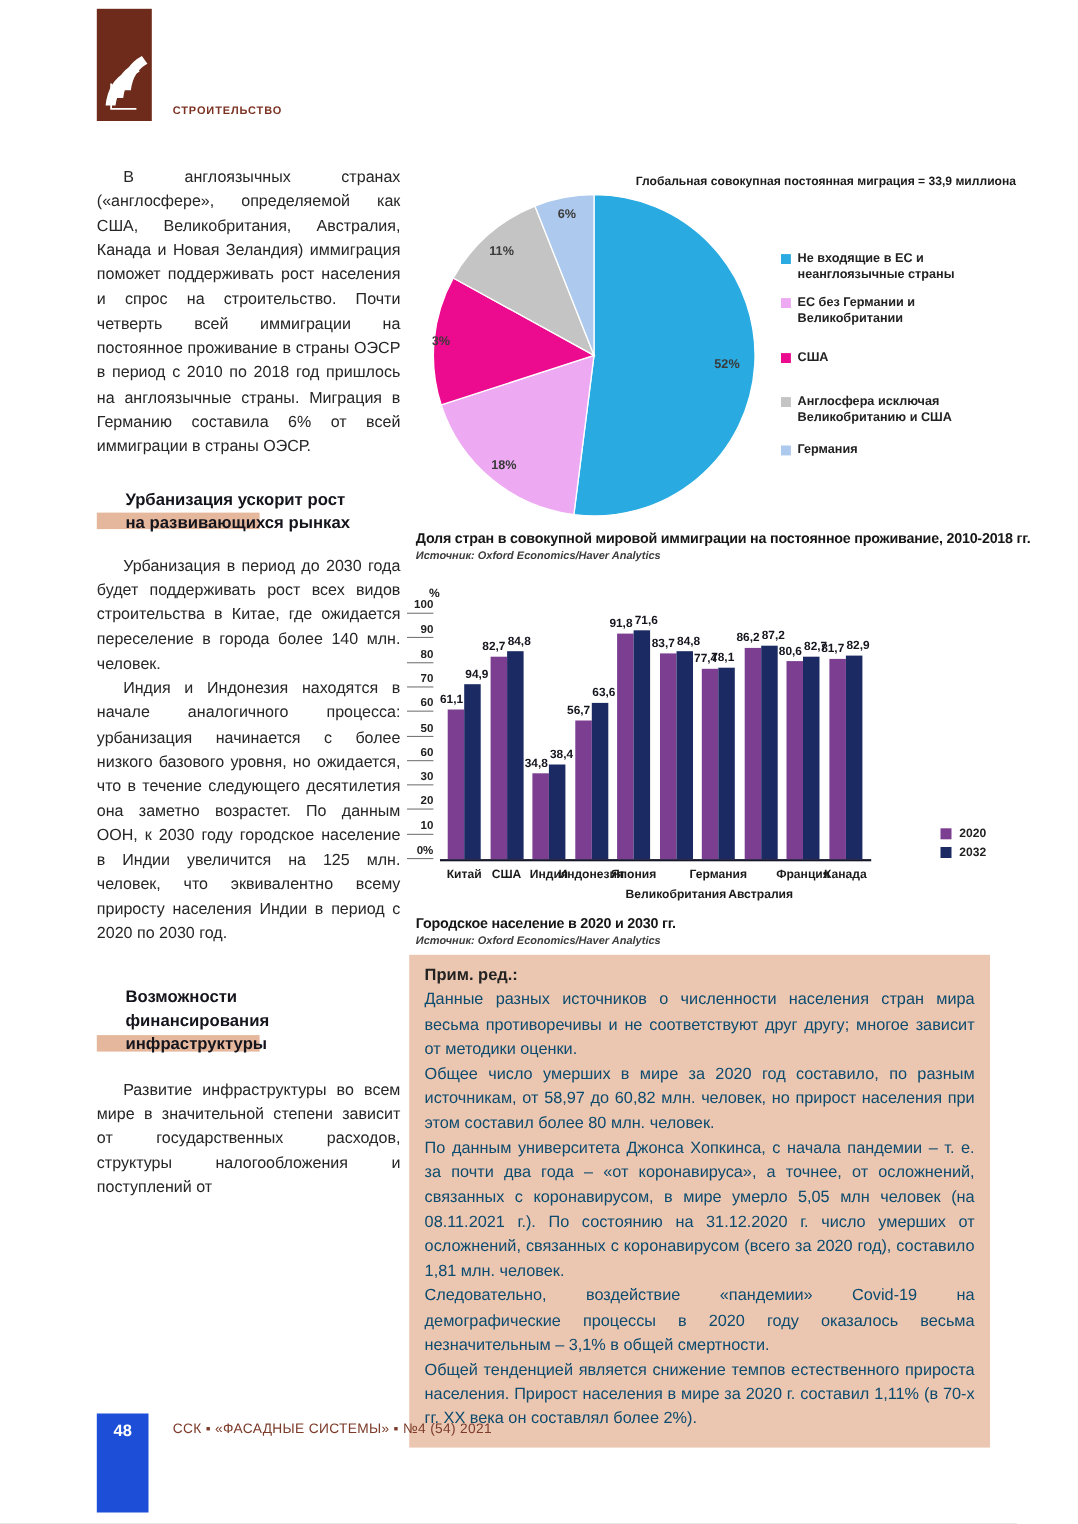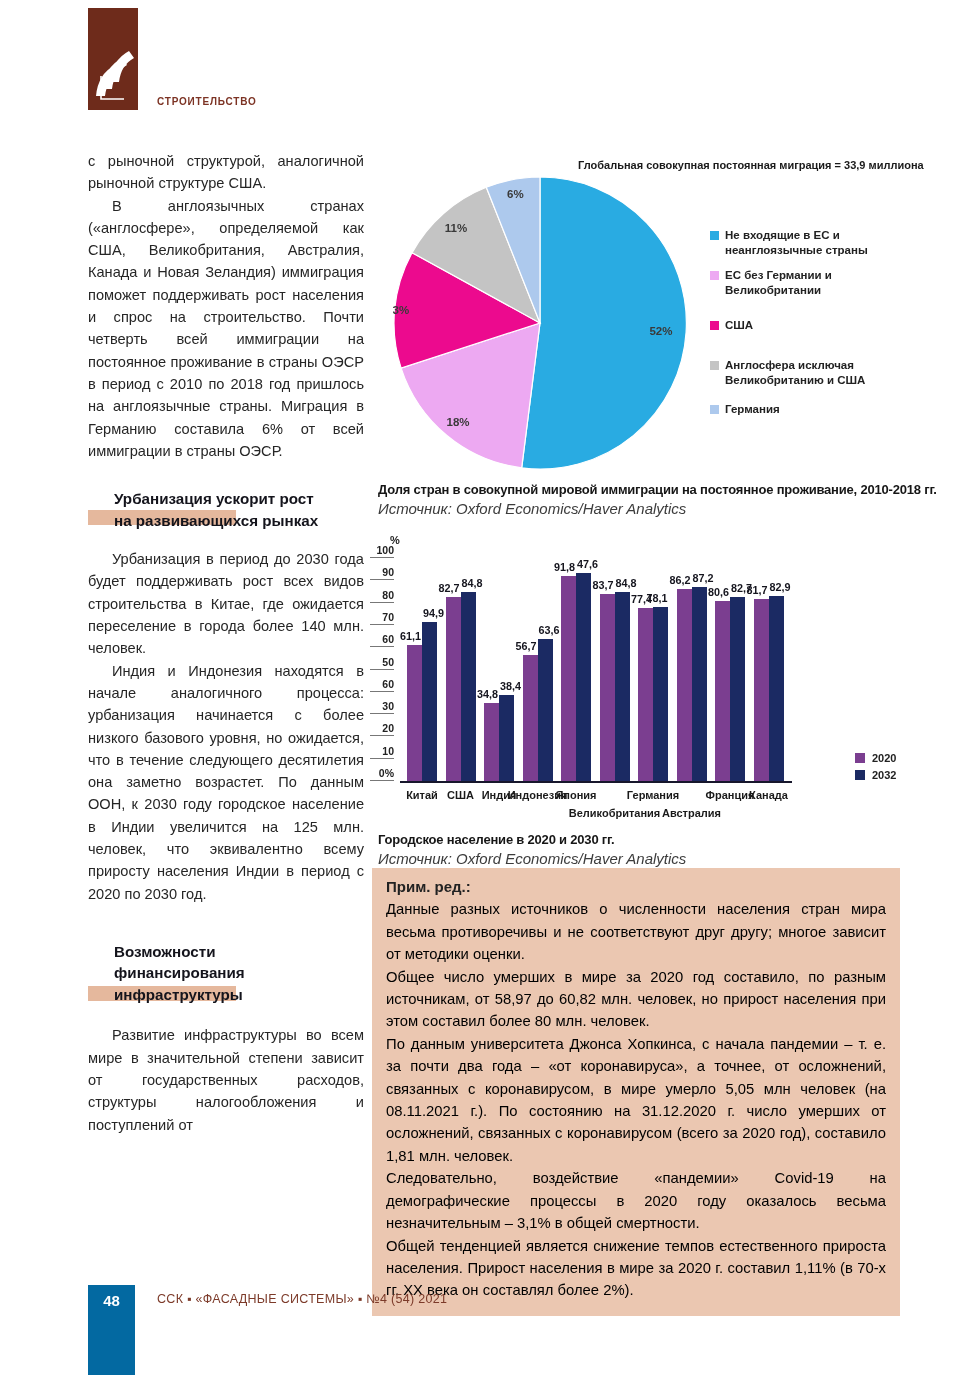--- a/index.html
+++ b/index.html
@@ -26,64 +26,63 @@
 
   
   .pie-title{position:absolute;left:578px;top:159px;width:350px;font-size:11px;font-weight:bold;color:#1a1a1a;}
   .pie-svg{position:absolute;left:393px;top:176px;}
   .pie-legend{position:absolute;left:710px;top:222px;width:200px;}
   .pleg-item{position:absolute;left:0;display:flex;align-items:flex-start;}
   .pleg-item .sq{width:9px;height:9px;margin:3px 6px 0 0;flex:0 0 9px;}
   .pleg-item .lbl{font-size:11.5px;line-height:15px;font-weight:bold;color:#222;}
 
   .cap-title{position:absolute;font-size:13px;font-weight:bold;color:#161616;letter-spacing:-.2px;}
-  .cap-src{position:absolute;font-size:15px;font-style:italic;color:#3c3c3c;}
+  .cap-src{position:absolute;font-size:10px;font-style:italic;color:#3c3c3c;font-weight:bold;}
 
   
   .bar-wrap{position:absolute;left:378px;top:532px;width:600px;height:300px;}
   .bar-ylab{position:absolute;left:12px;top:2px;font-size:11px;font-weight:bold;color:#222;}
   .bar-plot{position:absolute;left:22px;top:26px;width:392px;height:223px;border-bottom:2px solid #17172c;}
   .ytick{position:absolute;width:24px;text-align:right;font-size:10.5px;font-weight:bold;color:#222;
          border-bottom:1px solid #777;padding-bottom:1px;height:12px;line-height:12px;}
   .bargroup-bar{position:absolute;bottom:0;}
   .bval{position:absolute;width:36px;text-align:center;font-size:10.8px;font-weight:bold;color:#15151e;white-space:nowrap;}
   .catlab{position:absolute;font-size:11px;font-weight:bold;color:#1a1a1a;white-space:nowrap;transform:translateX(-50%);}
   .bar-legend{position:absolute;left:477px;top:220px;}
   .bleg-item{display:flex;align-items:center;margin-bottom:5px;}
   .bleg-item .sq{width:10px;height:10px;margin-right:7px;}
   .bleg-item .lbl{font-size:11px;font-weight:bold;color:#222;}
 
   
   .note-box{position:absolute;left:372px;top:868px;width:528px;background:#ebc7b1;
             padding:8px 14px 14px 14px;box-sizing:border-box;}
   .note-box .nt{font-size:15px;font-weight:bold;line-height:22.4px;color:#222;margin:0;}
-  .note-box p{margin:0;font-size:14.8px;line-height:22.4px;text-align:justify;color:#000000;}
-
-  
-  .pagenum-box{position:absolute;left:88px;top:1285px;width:47px;height:90px;background:#0369a1;}
+  .note-box p{margin:0;font-size:14.8px;line-height:22.4px;text-align:justify;color:#0c4a6e;}
+
+  
+  .pagenum-box{position:absolute;left:88px;top:1285px;width:47px;height:90px;background:#1d4ed8;}
   .pagenum{display:block;text-align:center;margin-top:7px;color:#fff;font-size:15px;font-weight:bold;}
   .footer-line{position:absolute;left:157px;top:1292px;font-size:12.5px;color:#7c3a29;letter-spacing:.3px;}
 </style>
 </head>
 <body>
 
 <div class="page">
 
   <div class="logo-box">
     <svg width="50" height="102" viewBox="0 0 50 102">
       <polyline points="13,68 13,91 36,91" fill="none" stroke="#ffffff" stroke-width="1.6"></polyline>
       <path d="M8,88 Q10,66 27,57 L32,64 Q19,71 17,88 Z" fill="#ffffff"></path>
       <path d="M15,81 Q17,59 34,50 L39,57 Q26,64 24,81 Z" fill="#ffffff"></path>
       <path d="M22,74 Q24,52 41,43 L46,50 Q33,57 31,74 Z" fill="#ffffff"></path>
     </svg>
   </div>
   <div class="section-label">СТРОИТЕЛЬСТВО</div>
 
   <div class="left-col">
-    <p>с рыночной структурой, аналогичной рыночной структуре США.</p>
     <p class="ind">В англоязычных странах («англосфере», определяемой как США, Великобритания, Австралия, Канада и Новая Зеландия) иммиграция поможет поддерживать рост населения и спрос на строительство. Почти четверть всей иммиграции на постоянное проживание в страны ОЭСР в период с 2010 по 2018 год пришлось на англоязычные страны. Миграция в Германию составила 6% от всей иммиграции в страны ОЭСР.</p>
 
     <div class="lc-head h1">
       <div class="hl"></div>
       <span class="txt">Урбанизация ускорит рост на развивающихся рынках</span>
     </div>
 
     <p class="ind">Урбанизация в период до 2030 года будет поддерживать рост всех видов строительства в Китае, где ожидается переселение в города более 140 млн. человек.</p>
     <p class="ind">Индия и Индонезия находятся в начале аналогичного процесса: урбанизация начинается с более низкого базового уровня, но ожидается, что в течение следующего десятилетия она заметно возрастет. По данным ООН, к 2030 году городское население в Индии увеличится на 125 млн. человек, что эквивалентно всему приросту населения Индии в период с 2020 по 2030 год.</p>
 
@@ -165,21 +164,21 @@
         <div class="bval" style="left: 92.5px; top: 122.368px;">38,4</div>
         <div class="catlab" style="left: 99px; top: 231px;">Индия</div>
         <div class="bargroup-bar" style="left: 122.5px; width: 15px; height: 126.4px; background: rgb(123, 62, 144);"></div>
         <div class="bval" style="left: 108px; top: 81.559px;">56,7</div>
         <div class="bargroup-bar" style="left: 137.5px; width: 15px; height: 141.8px; background: rgb(27, 42, 99);"></div>
         <div class="bval" style="left: 131px; top: 66.172px;">63,6</div>
         <div class="catlab" style="left: 137.5px; top: 231px;">Индонезия</div>
         <div class="bargroup-bar" style="left: 161px; width: 15px; height: 204.7px; background: rgb(123, 62, 144);"></div>
         <div class="bval" style="left: 146.5px; top: 3.286px;">91,8</div>
         <div class="bargroup-bar" style="left: 176px; width: 15px; height: 208.1px; background: rgb(27, 42, 99);"></div>
-        <div class="bval" style="left: 169.5px; top: -0.0589999px;">47,6</div>
+        <div class="bval" style="left: 169.5px; top: -0.0589999px;">71,6</div>
         <div class="catlab" style="left: 176px; top: 231px;">Япония</div>
         <div class="bargroup-bar" style="left: 199.5px; width: 15px; height: 186.7px; background: rgb(123, 62, 144);"></div>
         <div class="bval" style="left: 185px; top: 21.349px;">83,7</div>
         <div class="bargroup-bar" style="left: 214.5px; width: 15px; height: 189.1px; background: rgb(27, 42, 99);"></div>
         <div class="bval" style="left: 208px; top: 18.896px;">84,8</div>
         <div class="catlab" style="left: 214.5px; top: 249px;">Великобритания</div>
         <div class="bargroup-bar" style="left: 238px; width: 15px; height: 172.6px; background: rgb(123, 62, 144);"></div>
         <div class="bval" style="left: 223.5px; top: 35.398px;">77,4</div>
         <div class="bargroup-bar" style="left: 253px; width: 15px; height: 174.2px; background: rgb(27, 42, 99);"></div>
         <div class="bval" style="left: 239px; top: 33.837px;">78,1</div>

